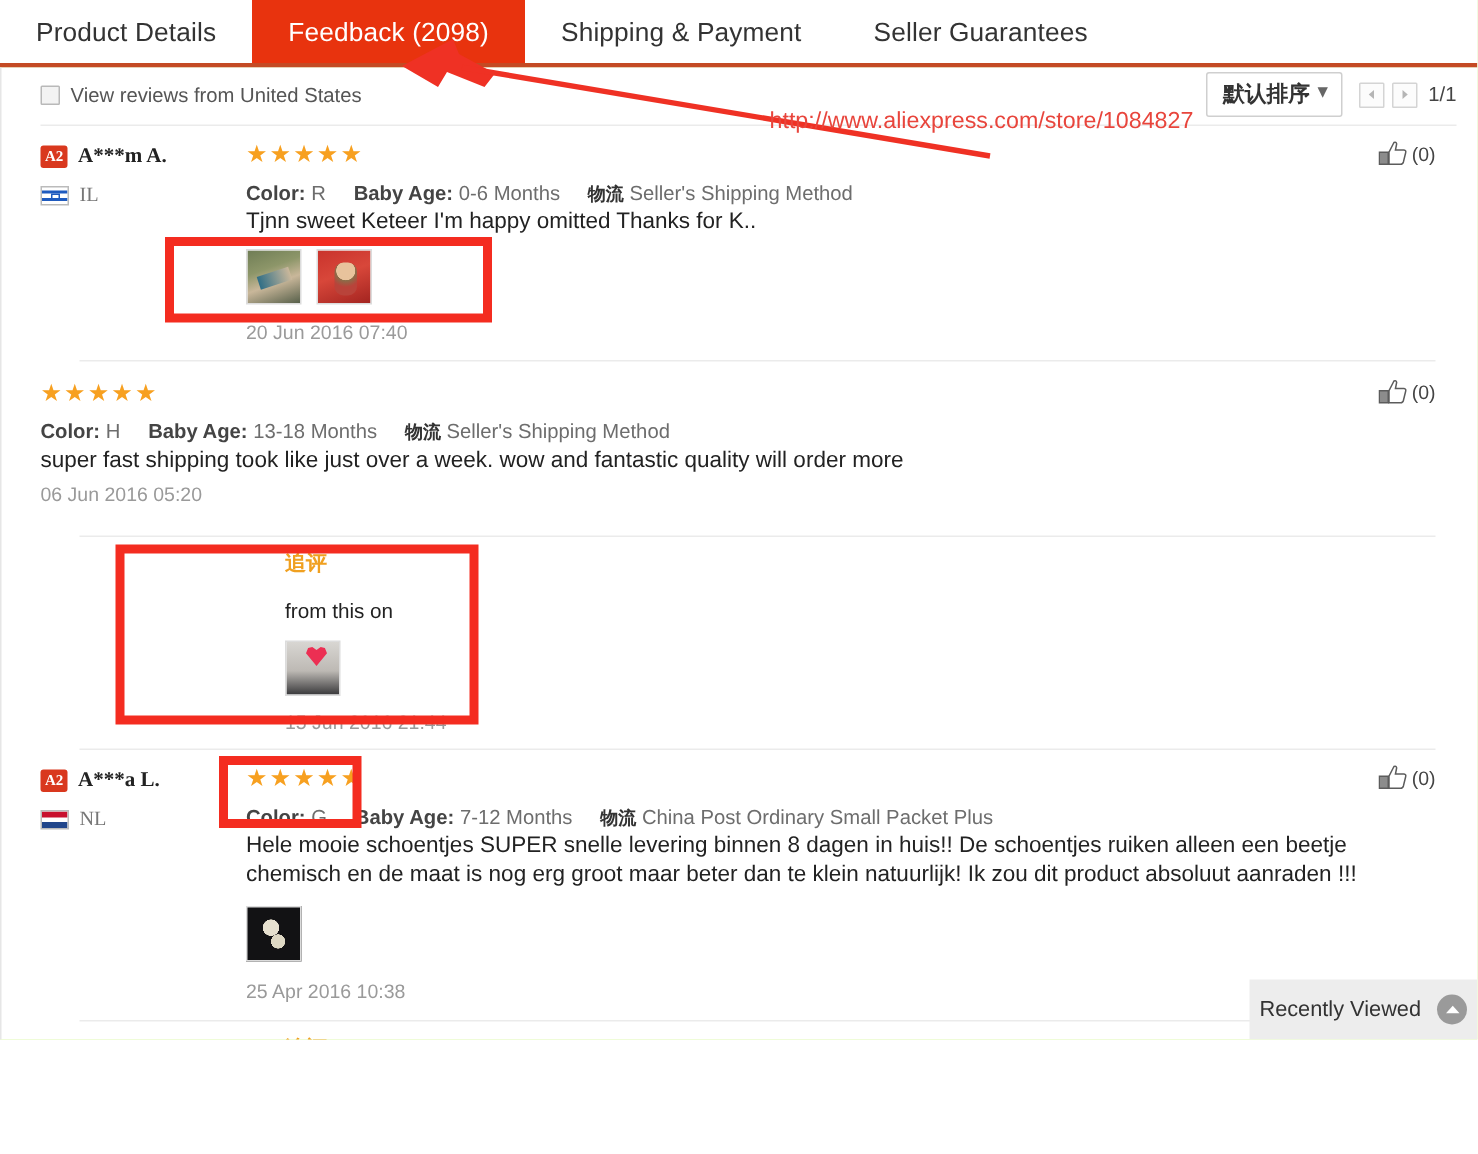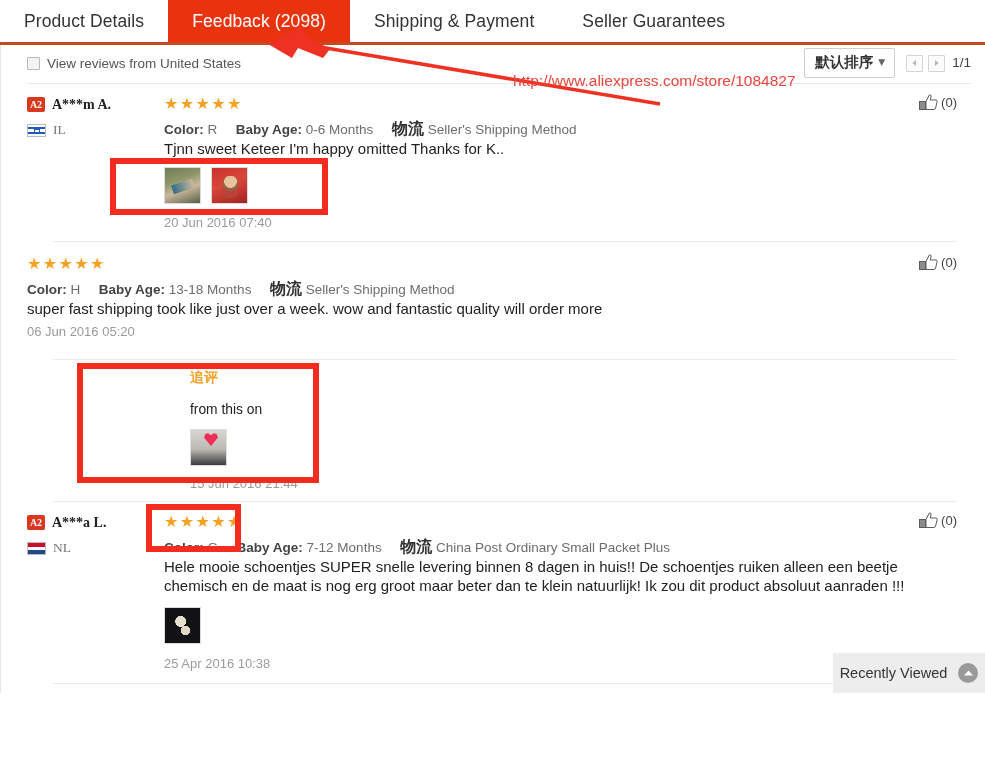--- a/index.html
+++ b/index.html
@@ -256,21 +256,21 @@
   }
   .attrs b {
     color: #444444;
     font-weight: bold;
   }
   .attrs .sep { display: inline-block; width: 11px; }
   .logi {
     font-weight: bold;
     color: #333;
     font-family: "DejaVu Sans", sans-serif;
-    font-size: 16px;
+    font-size: 12px;
   }
   .rtext {
     margin-top: 0;
     font-size: 15px;
     color: #222222;
     line-height: 19px;
   }
   .thumbs-row {
     margin-top: 9px;
     display: flex;

